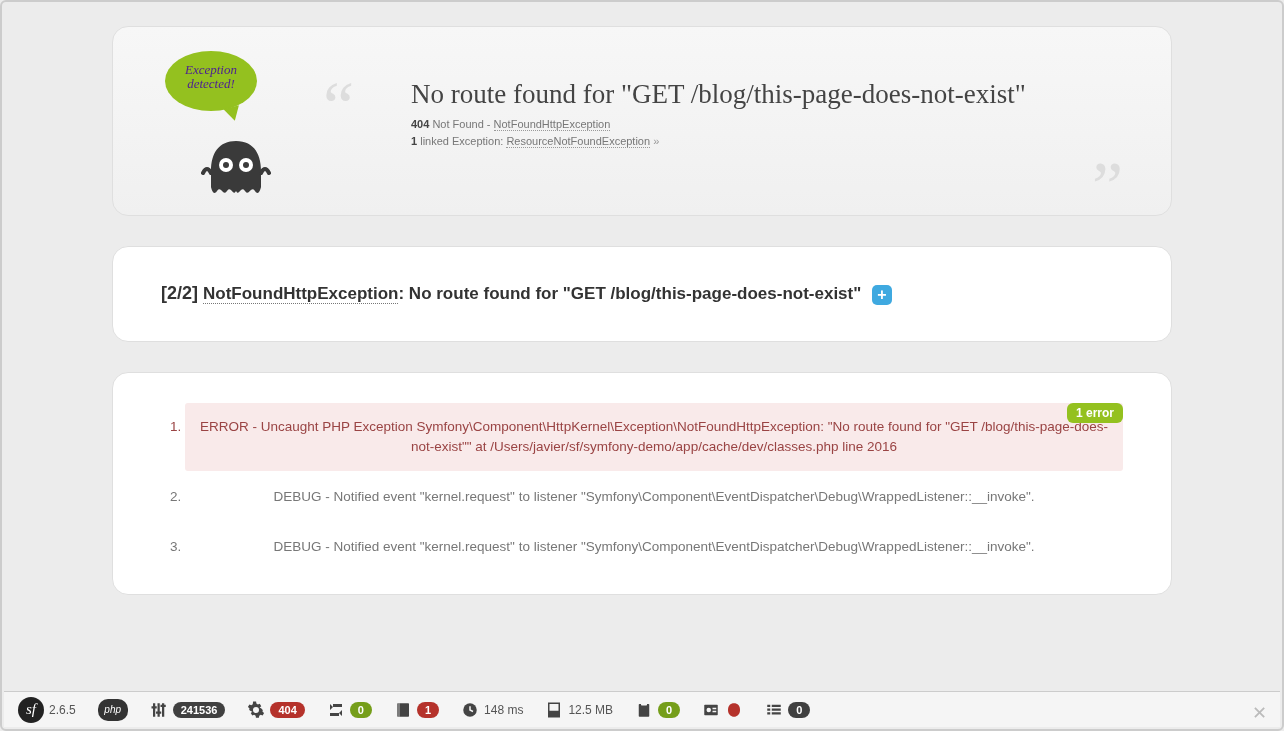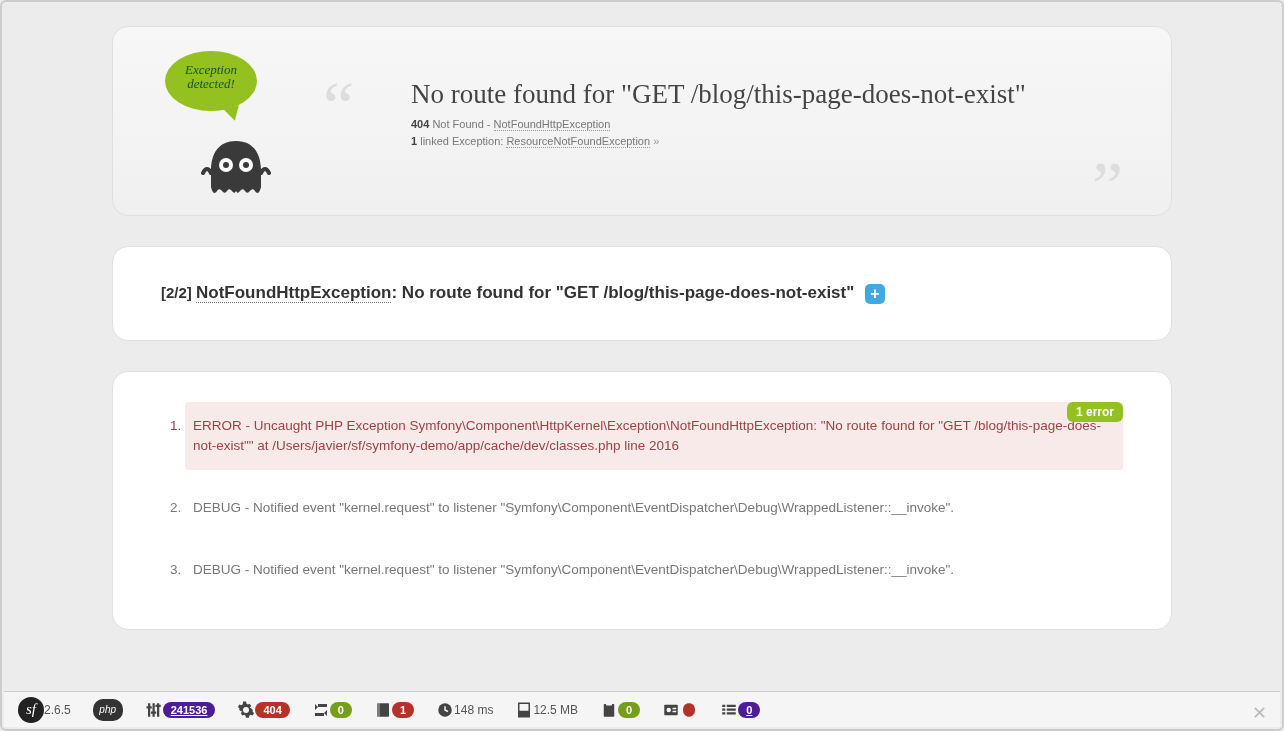--- a/index.html
+++ b/index.html
@@ -36,21 +36,21 @@
     
     .ghost-wrap {
       position: absolute;
       left: 48px;
       top: 24px;
       width: 120px;
       height: 150px;
     }
     .speech-bubble {
       background: #94c11f;
-      color: #14532d;
+      color: #4c1d95;
       font-family: Georgia, serif;
       font-style: italic;
       font-size: 13px;
       text-align: center;
       border-radius: 50%;
       width: 92px;
       height: 60px;
       padding: 12px 6px 6px 6px;
       line-height: 1.1;
       position: relative;
@@ -100,21 +100,21 @@
     .dotted { border-bottom: 1px dotted #999; }
     .arrow { color: #999; }
 
     
     .exc-block { padding: 36px 48px; }
     .exc-line {
       font-size: 17px;
       font-weight: bold;
       color: #333;
     }
-    .exc-line .idx { font-size: 15px; }
+    .exc-line .idx { font-size: 18px; }
     .exc-line .name { border-bottom: 1px dotted #777; }
     .toggle-btn {
       display: inline-block;
       width: 20px; height: 20px;
       background: #3fa9e0;
       color: #fff;
       border-radius: 5px;
       text-align: center;
       line-height: 20px;
       font-size: 16px;
@@ -137,21 +137,21 @@
       color: #fff;
       font-size: 12px;
       font-weight: bold;
       padding: 3px 9px;
       border-radius: 6px;
       position: absolute;
       right: 48px;
       top: 30px;
     }
     .log-list { list-style: decimal; margin-left: 24px; font-size: 13.5px; color: #777; }
-    .log-list li { padding: 14px 8px; margin-bottom: 14px; line-height: 1.5; }
+    .log-list li { padding: 14px 8px; margin-bottom: 2px; line-height: 1.5; text-align: center; }
     .log-list li.error {
       background: #f9eaea;
       color: #9a4444;
       border-radius: 3px;
     }
 
     
     .toolbar {
       position: absolute;
       bottom: 2px;
@@ -163,20 +163,21 @@
       display: flex;
       align-items: center;
       padding: 0 10px;
       gap: 14px;
       font-size: 12px;
       color: #555;
     }
     .tb-item {
       display: flex;
       align-items: center;
+      gap: 5px;
       padding: 0 4px;
       height: 28px;
     }
     .tb-icon {
       display: inline-flex;
       align-items: center;
       justify-content: center;
     }
     .sf-logo {
       width: 26px; height: 26px;
@@ -204,21 +205,21 @@
     .pill {
       display: inline-block;
       padding: 2px 8px;
       border-radius: 10px;
       color: #fff;
       font-size: 11px;
       font-weight: bold;
       min-width: 18px;
       text-align: center;
     }
-    .pill-gray { background: #4c1d95; text-decoration: underline; }
+    .pill-gray { background: #404040; }
     .pill-red { background: #b5322b; }
     .pill-green { background: #759e1a; }
     .ico-svg { width: 18px; height: 18px; fill: #444; }
     .close-x {
       position: absolute;
       right: 12px;
       top: 10px;
       width: 16px; height: 16px;
       color: #bbb;
       font-size: 18px;

